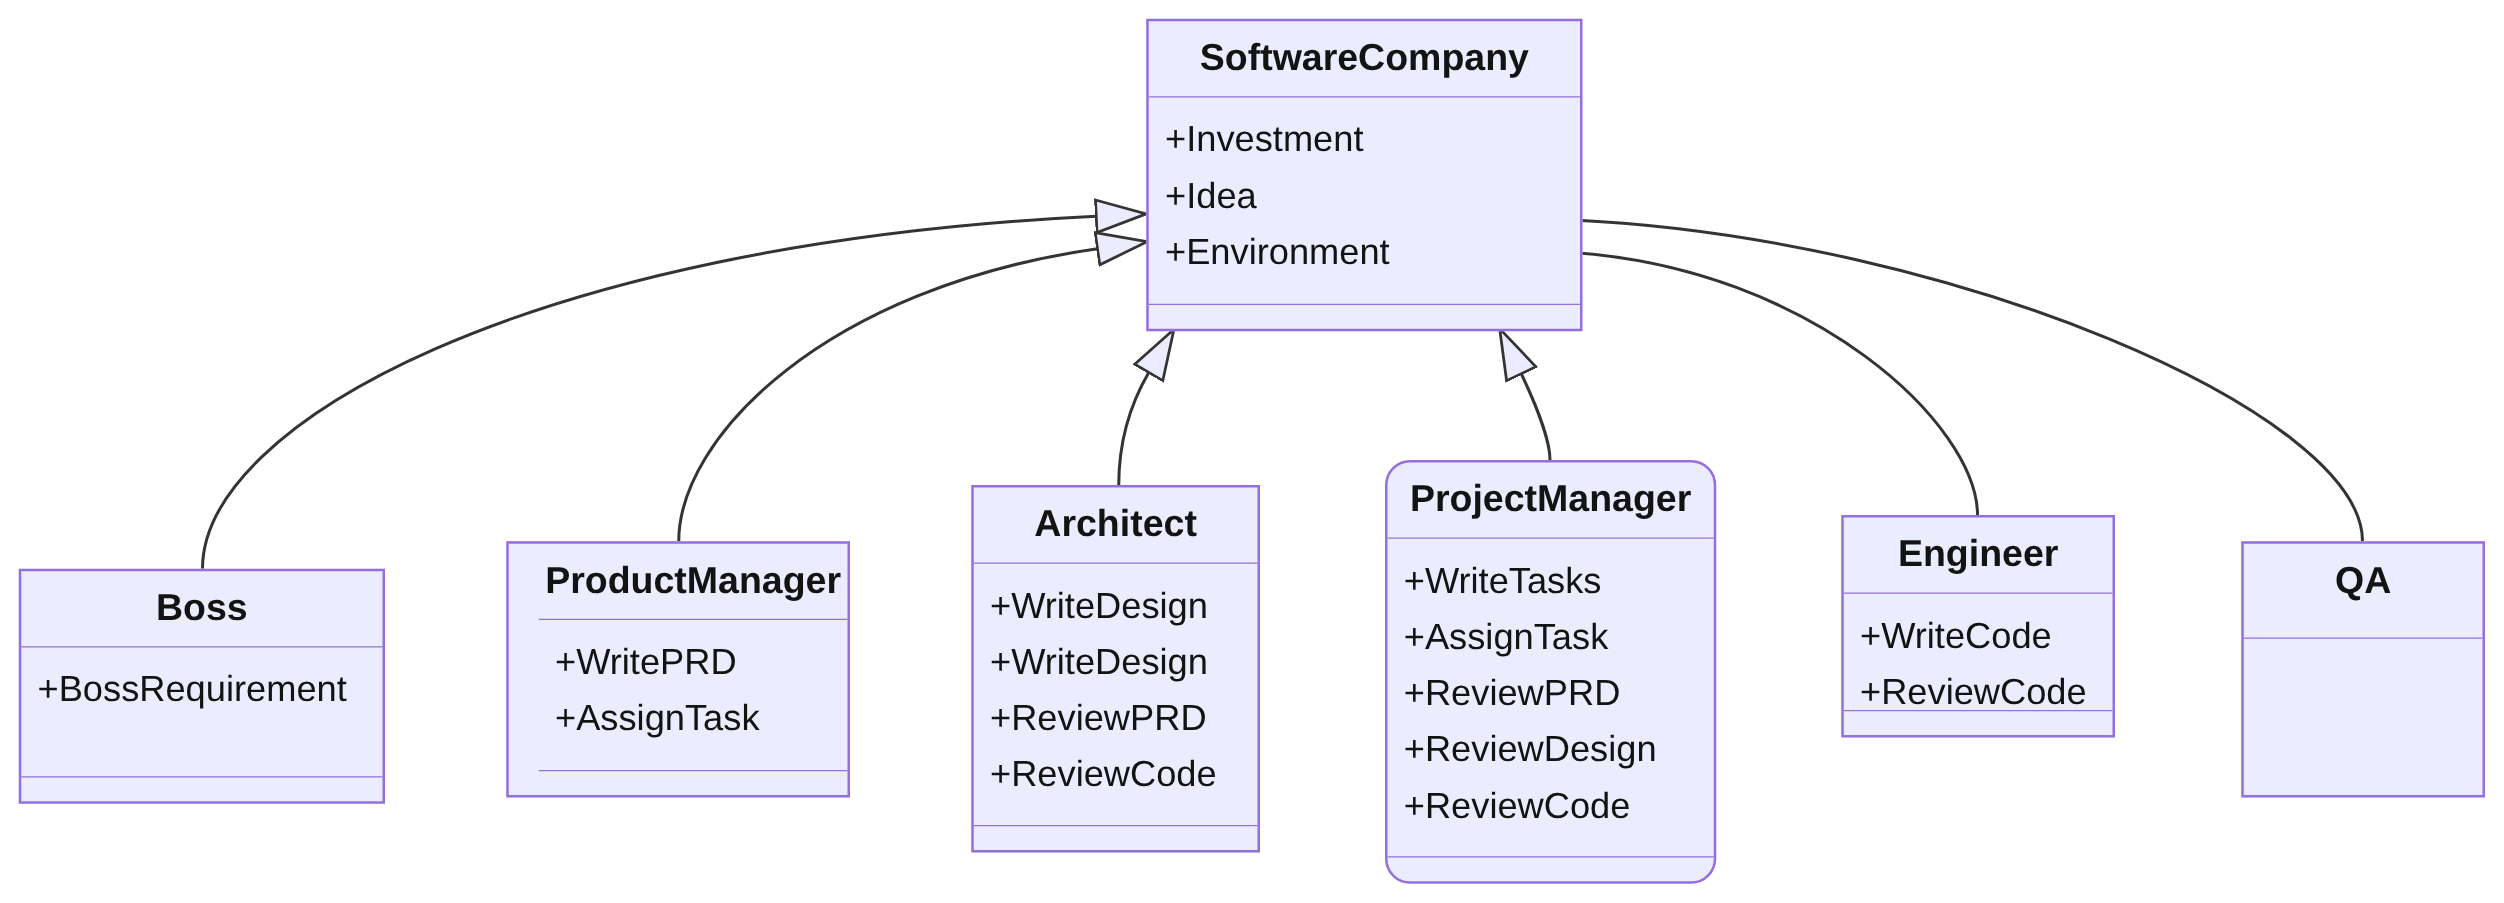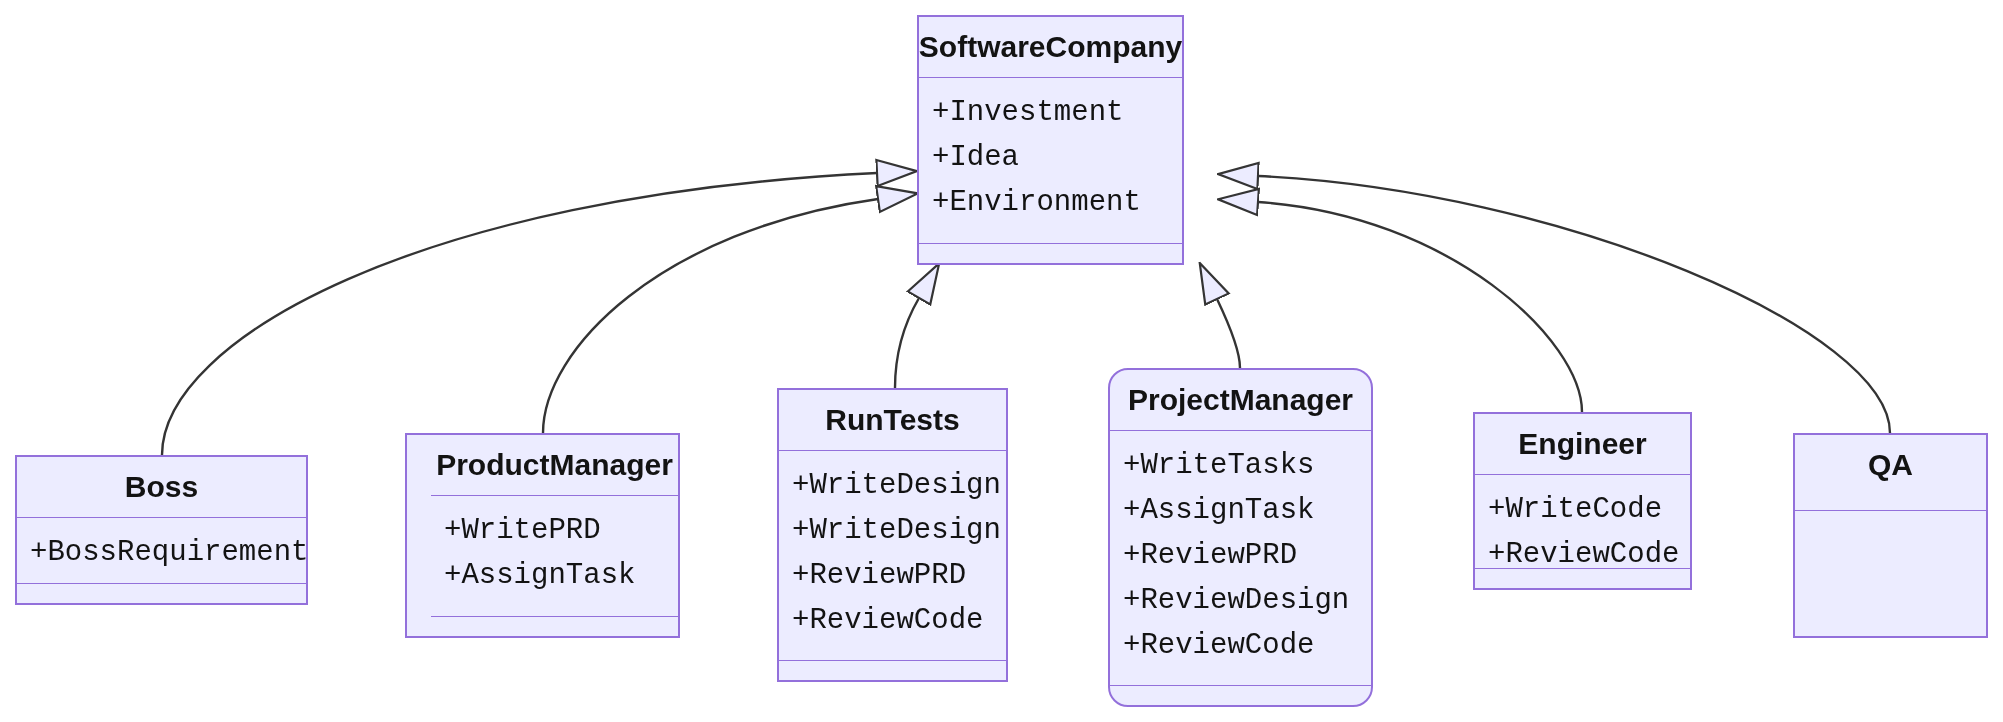--- a/index.html
+++ b/index.html
@@ -25,21 +25,20 @@
   .class-title{
     height:60px;flex:0 0 60px;
     display:flex;align-items:center;justify-content:center;
     font-weight:bold;font-size:30px;letter-spacing:0;
   }
   .class-members{
     border-top:1.5px solid var(--node-border);
     flex:1 1 auto;
     padding:12px 12px 0 13px;
     overflow:hidden;
-    font-family:Liberation Mono, monospace;
   }
   .member{font-size:29px;line-height:45px;white-space:nowrap;}
   .class-methods{
     border-top:1.5px solid var(--node-border);
     flex:0 0 19px;height:19px;
   }
 </style>
 </head>
 <body>
 
@@ -50,46 +49,46 @@
         <path class="tri" d="M1,2 L41,15 L1,28 Z"></path>
       </marker>
     </defs>
   <path d="M162,455 C162,340 420,195 877,173" class="edge" marker-end="url(#tri)"></path>
       <path d="M543,433 C543,350 660,230 878,199" class="edge" marker-end="url(#tri)"></path>
       <path d="M895,388 C895,352 905,322 919,298" class="edge" marker-end="url(#tri)"></path>
       <path d="M1240,368 C1240,352 1228,322 1217,299" class="edge" marker-end="url(#tri)"></path>
       <path d="M1582,412 C1582,340 1450,215 1258,202" class="edge" marker-end="url(#tri)"></path>
       <path d="M1890,433 C1890,330 1560,190 1258,176" class="edge" marker-end="url(#tri)"></path>
     </svg>
-<div class="class-box" style="left: 917px; top: 15px; width: 267px; height: 250px;">
+<div class="class-box" style="left: 917px; top: 15px; width: 349px; height: 250px;">
     <div class="class-title">SoftwareCompany</div>
     <div class="class-members">
         <div class="member">+Investment</div>
         <div class="member">+Idea</div>
         <div class="member">+Environment</div>
       </div>
     <div class="class-methods"></div>
   </div>
-    <div class="class-box" style="left: 15px; top: 455px; width: 293px; height: 150px;">
+    <div class="class-box" style="left: 15px; top: 455px; width: 293px; height: 188px;">
     <div class="class-title">Boss</div>
     <div class="class-members">
         <div class="member">+BossRequirement</div>
       </div>
     <div class="class-methods"></div>
   </div>
     <div class="class-box" style="left: 405px; top: 433px; width: 275px; height: 205px; padding-left: 24px;">
     <div class="class-title">ProductManager</div>
     <div class="class-members">
         <div class="member">+WritePRD</div>
         <div class="member">+AssignTask</div>
       </div>
     <div class="class-methods"></div>
   </div>
     <div class="class-box" style="left: 777px; top: 388px; width: 231px; height: 294px;">
-    <div class="class-title">RunTests</div>
+    <div class="class-title">Architect</div>
     <div class="class-members">
         <div class="member">+WriteDesign</div>
         <div class="member">+WriteDesign</div>
         <div class="member">+ReviewPRD</div>
         <div class="member">+ReviewCode</div>
       </div>
     <div class="class-methods"></div>
   </div>
     <div class="class-box" style="left: 1108px; top: 368px; width: 265px; height: 339px; border-radius: 20px;">
     <div class="class-title">ProjectManager</div>

